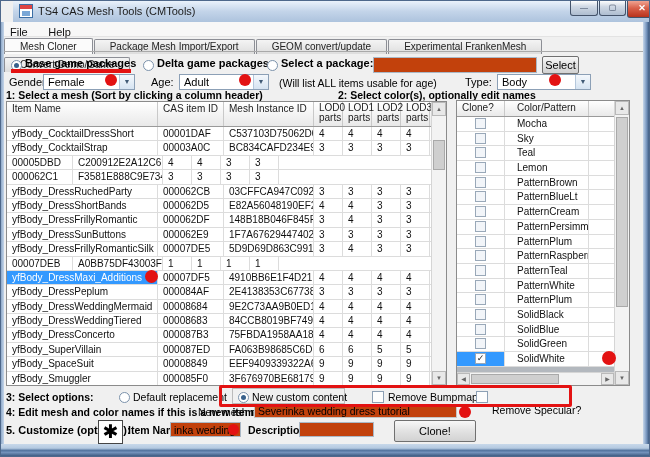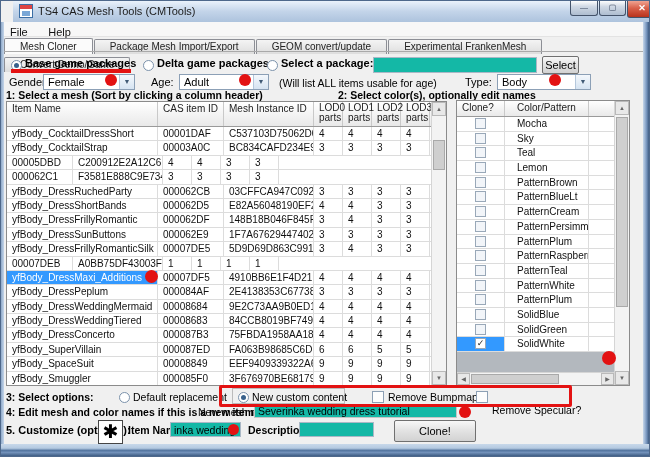--- a/index.html
+++ b/index.html
@@ -40,21 +40,21 @@
   .tab.active{background:#fbfbfb;height:15px;line-height:15px;}
   .pageline{position:absolute;left:3px;top:50px;right:6px;height:1px;background:#a9a9a9;}
   
   .lbl{position:absolute;font-size:11px;color:#000;white-space:nowrap;}
   .lbl.b{font-weight:bold;}
   .lbl.s{font-size:10.5px;}
   .radio{position:absolute;width:11px;height:11px;border:1px solid #7b92ab;border-radius:50%;
     background:#fff;box-sizing:border-box;}
   .radio.on::after{content:"";position:absolute;left:2px;top:2px;width:5px;height:5px;border-radius:50%;background:#38618c;}
   .cbx{position:absolute;width:12px;height:12px;border:1px solid #8da0b5;background:#fdfdfd;box-sizing:border-box;}
-  .tbox{position:absolute;background:#14b8a6;border:1px solid #aab8c6;box-sizing:border-box;
+  .tbox{position:absolute;background:#c2410c;border:1px solid #aab8c6;box-sizing:border-box;
     font-size:10.5px;font-family:inherit;padding:0 3px;color:#000;}
   .combo{position:absolute;height:16px;background:#fff;border:1px solid #8ca0b6;box-sizing:border-box;
     font-size:11px;padding:1px 0 0 4px;}
   .combo .arrowbox{position:absolute;right:0;top:0;bottom:0;width:14px;
     background:linear-gradient(#f4f8fc,#d6e4f2);border-left:1px solid #b5c8dc;
     font-size:7px;color:#405a75;text-align:center;line-height:14px;}
   .pushbtn{position:absolute;box-sizing:border-box;border:1px solid #707070;border-radius:2px;
     background:linear-gradient(#f8f8f8,#e4e4e4 45%,#d2d2d2);font-size:11px;text-align:center;color:#000;}
   
   .grid{position:absolute;background:#fff;border:1px solid #8b8b8b;box-sizing:border-box;}
@@ -433,20 +433,27 @@
           <div class="cell cc-clone">
             <span class="cb"></span>
           </div>
           <div class="cell cc-color">PatternPlum</div>
           <div class="cell cc-extra"></div>
         </div>
         <div class="crow">
           <div class="cell cc-clone">
             <span class="cb"></span>
           </div>
+          <div class="cell cc-color">SolidBlack</div>
+          <div class="cell cc-extra"></div>
+        </div>
+        <div class="crow">
+          <div class="cell cc-clone">
+            <span class="cb"></span>
+          </div>
           <div class="cell cc-color">SolidBlue</div>
           <div class="cell cc-extra"></div>
         </div>
         <div class="crow">
           <div class="cell cc-clone">
             <span class="cb"></span>
           </div>
           <div class="cell cc-color">SolidGreen</div>
           <div class="cell cc-extra"></div>
         </div>

